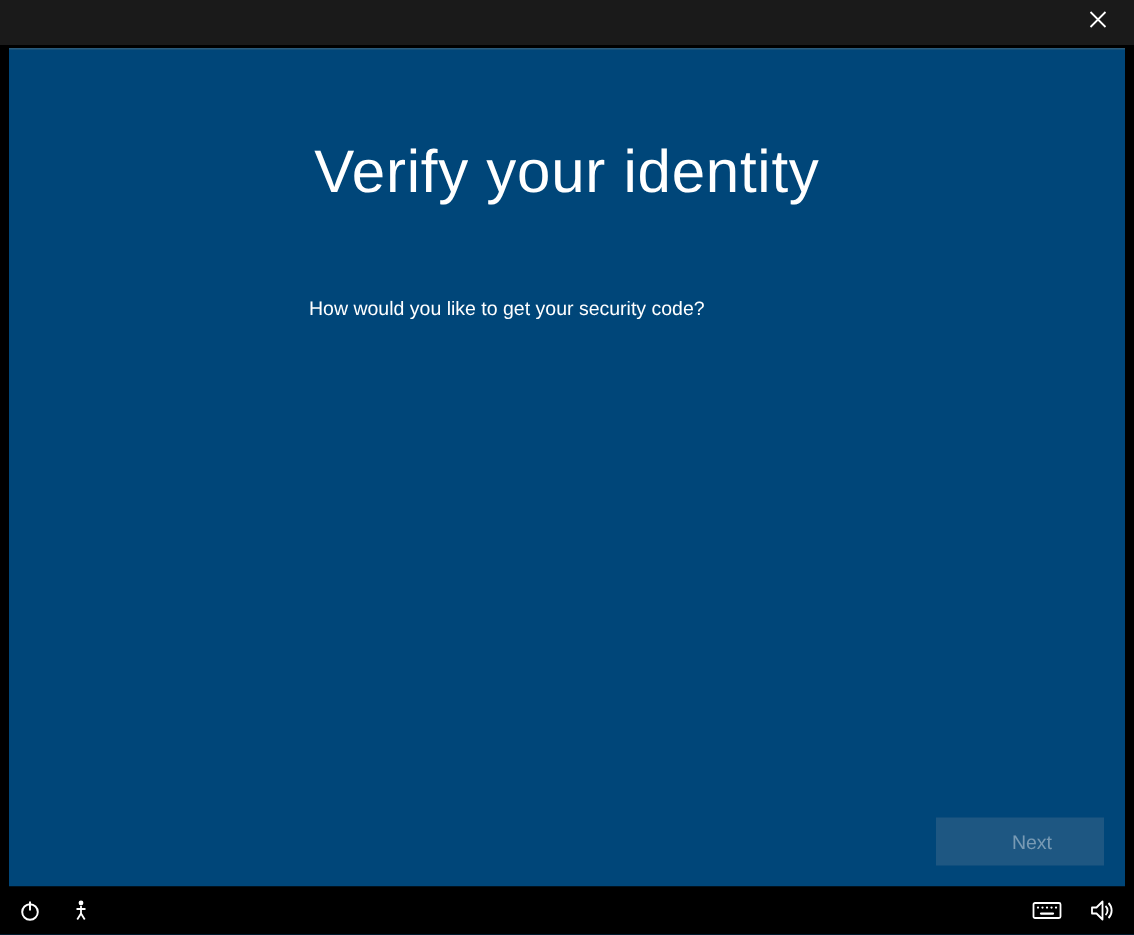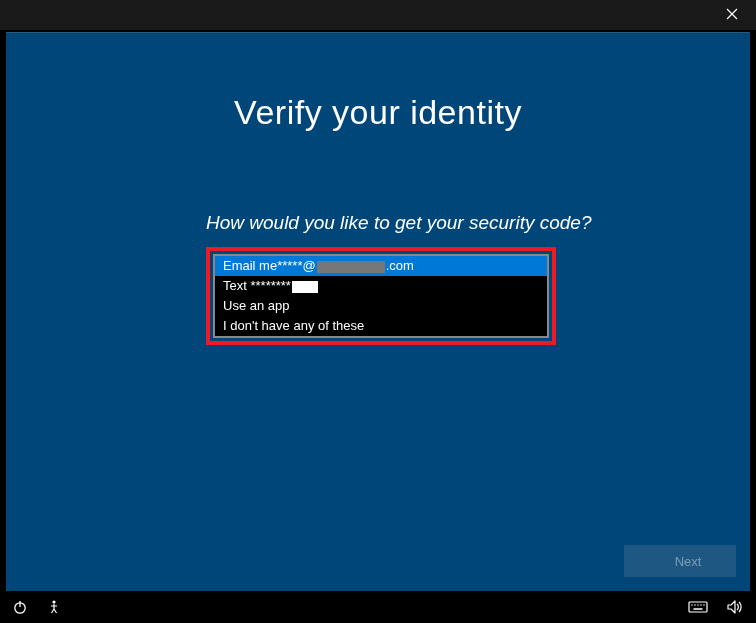--- a/index.html
+++ b/index.html
@@ -31,31 +31,30 @@
       top: 32px;
       left: 6px;
       right: 6px;
       bottom: 32px;
       background: #004679;
       border-top: 1px solid #2a5a7a;
     }
     .page-title {
       color: #fff;
       font-weight: 300;
-      font-size: 34px;
+      font-size: 40px;
       text-align: center;
       margin-top: 60px;
       letter-spacing: 0.5px;
     }
     .prompt {
       color: #fff;
-      font-size: 19px;
-      margin-top: 80px;
+      font-size: 13px;
+      margin-top: 60px;
       margin-left: 200px;
-      font-style: italic;
     }
     .dropdown-wrap {
       position: absolute;
       top: 214px;
       left: 200px;
       width: 350px;
       border: 4px solid #ed1c24;
       padding: 3px;
     }
     .dropdown {
@@ -122,28 +121,20 @@
     <svg width="12" height="12" viewBox="0 0 12 12">
         <path d="M1 1 L11 11 M11 1 L1 11" stroke="#fff" stroke-width="1.2"></path>
       </svg>
   </div>
 </div>
 
 <div class="content-area">
   <h1 class="page-title">Verify your identity</h1>
   <div class="prompt">How would you like to get your security code?</div>
 
-  <div class="dropdown-wrap">
-    <div class="dropdown" id="dropdown">
-        <div class="dd-item selected">Email me*****@<span class="redact redact-grey" style="width: 68px;"></span>.com</div>
-        <div class="dd-item">Text ********<span class="redact redact-white" style="width: 26px;"></span></div>
-        <div class="dd-item">Use an app</div>
-        <div class="dd-item">I don't have any of these</div>
-      </div>
-  </div>
 
   <div class="next-btn">Next</div>
 </div>
 
 <div class="footer">
   <div class="footer-left">
     <span class="tray-icon">
       <svg width="16" height="16" viewBox="0 0 16 16">
           <circle cx="8" cy="9" r="5.2" fill="none" stroke="#fff" stroke-width="1.3"></circle>
           <line x1="8" y1="2" x2="8" y2="8" stroke="#fff" stroke-width="1.3"></line>

